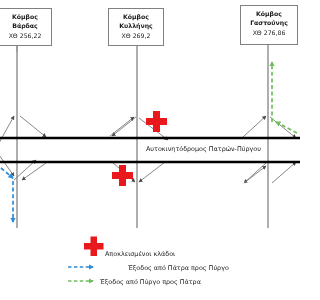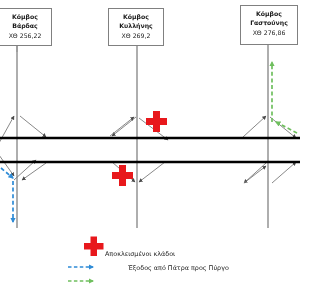--- a/index.html
+++ b/index.html
@@ -144,17 +144,19 @@
     <span class="node-title">Κυλλήνης</span>
     <span class="node-ch">ΧΘ 269,2</span>
   </div>
 
   <div class="node-box" id="box-gastounis">
     <span class="node-title">Κόμβος</span>
     <span class="node-title">Γαστούνης</span>
     <span class="node-ch">ΧΘ 276,86</span>
   </div>
 
+  <div class="hw-label">Αυτοκινητόδρομος Πατρών-Πύργου</div>
 
   <div class="legend-text" id="lg-t1">Αποκλεισμένοι κλάδοι</div>
   <div class="legend-text" id="lg-t2">Έξοδος από Πάτρα προς Πύργο</div>
+  <div class="legend-text" id="lg-t3">Έξοδος από Πύργο προς Πάτρα</div>
 
 </div>
 
 </body></html>

